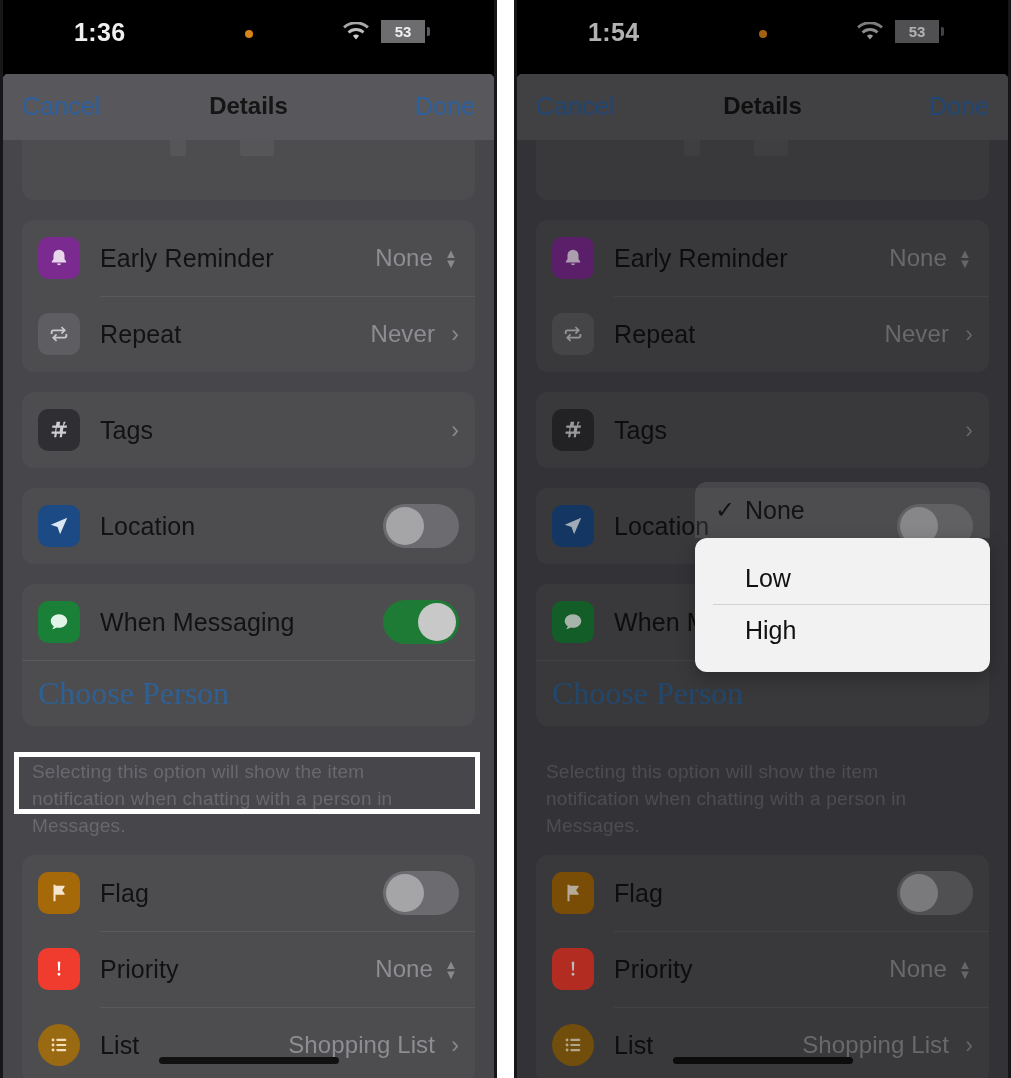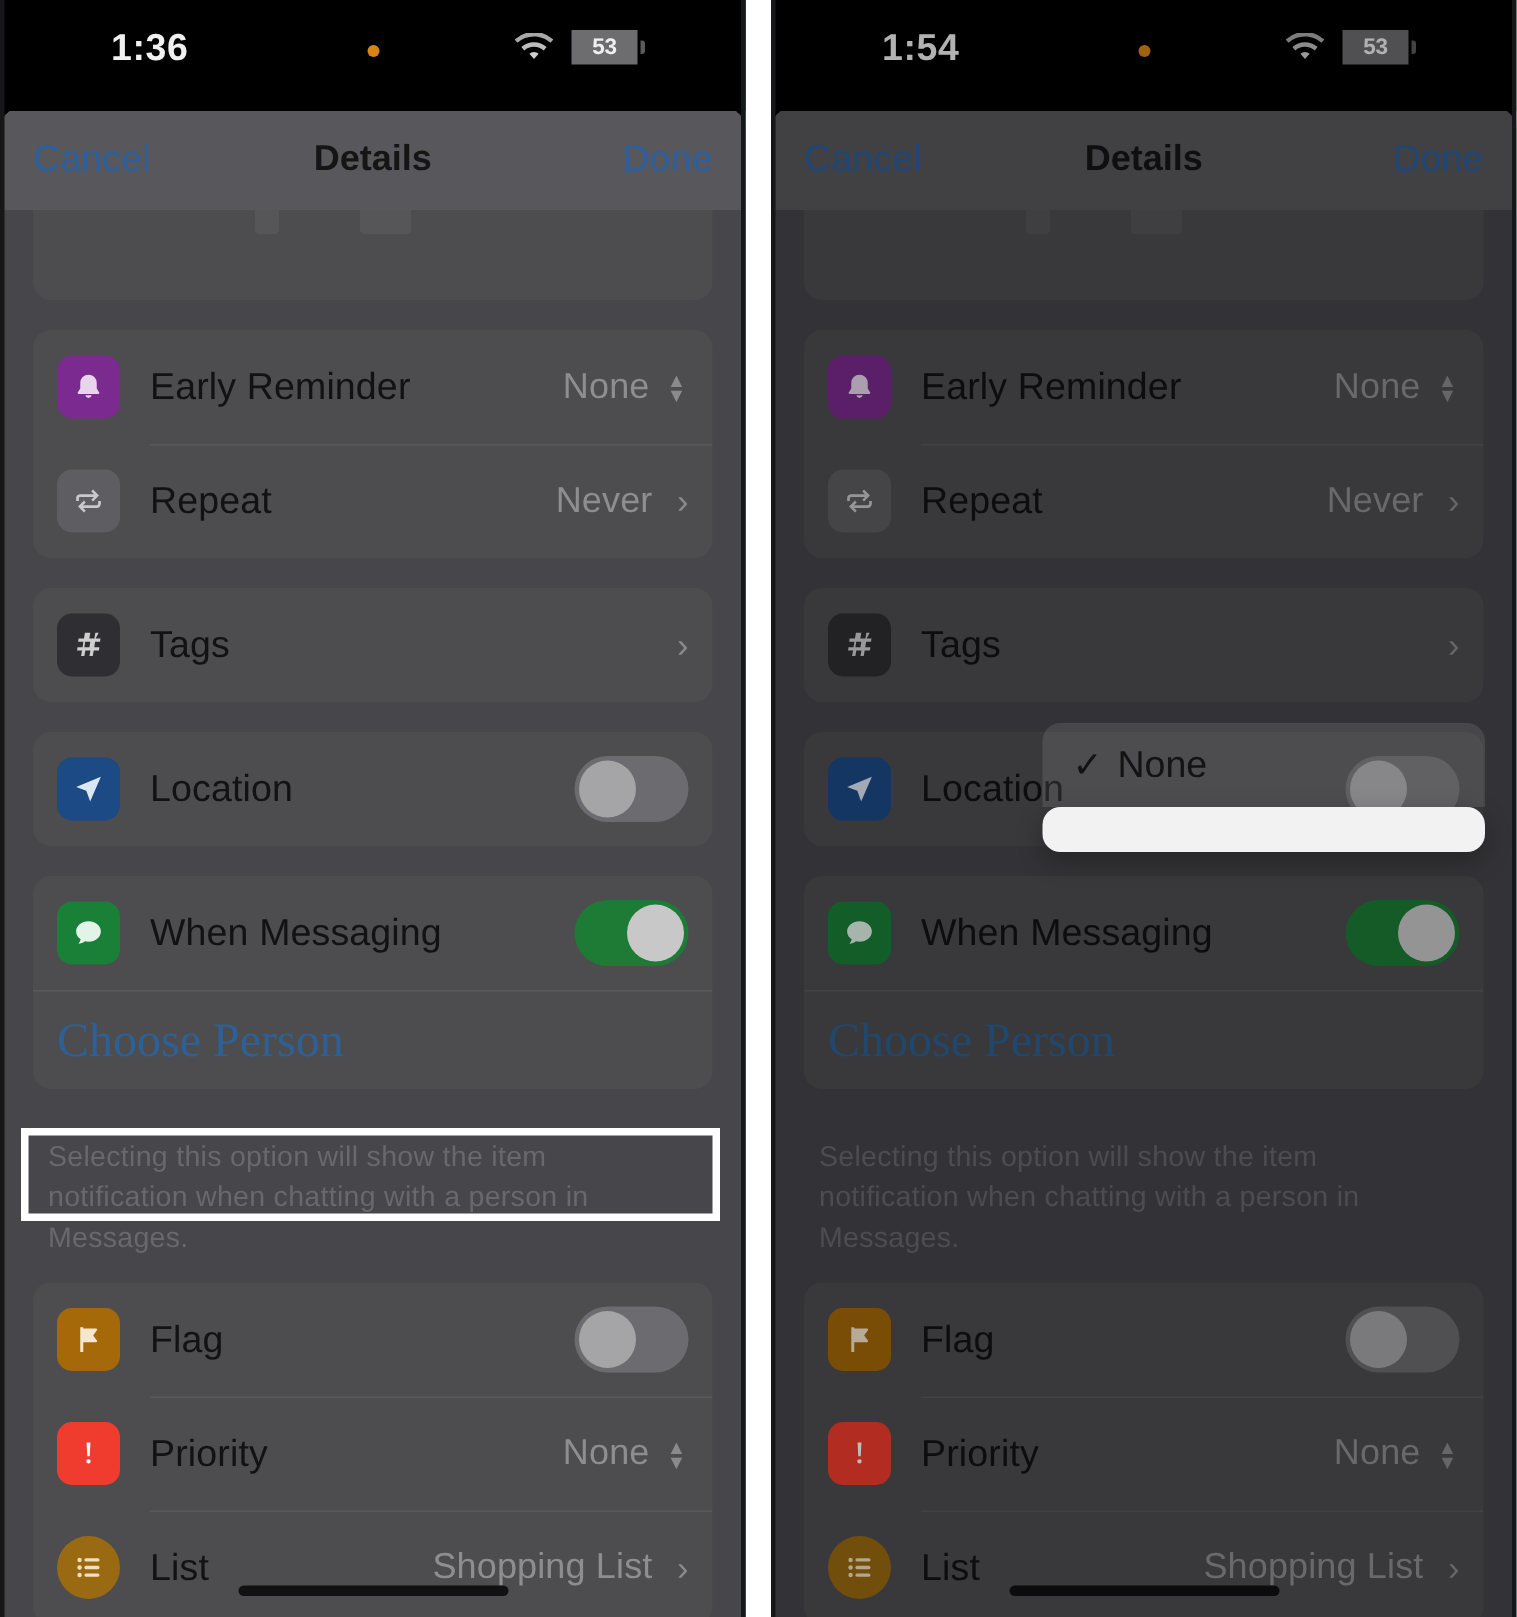--- a/index.html
+++ b/index.html
@@ -7,21 +7,21 @@
   html, body {
     width: 1011px; height: 1078px;
     background: #ffffff;
     font-family: "Liberation Sans", sans-serif;
     overflow: hidden;
   }
   .stage {
     position: relative;
     width: 926px; height: 1078px;
     display: flex;
-    background: #15803d;
+    background: #d946ef;
   }
 
   
   .phone {
     position: relative;
     width: 497px;
     height: 1078px;
     overflow: hidden;
     background: #000000;
     flex: 0 0 auto;
@@ -639,20 +639,22 @@
 
     <div class="dim"></div>
 
     <div class="menu-wrap">
       <div class="menu-head">
         <span class="tick">✓</span>
         <span>None</span>
       </div>
       <div class="menu-card">
         <div class="menu-pad-top"></div>
+        <div class="menu-item">Low</div>
+        <div class="menu-item">High</div>
         <div class="menu-pad-bot"></div>
       </div>
     </div>
 
     <div class="home-ind"></div>
     <div class="edge-r"></div>
   </div>
 
 </div>
 

